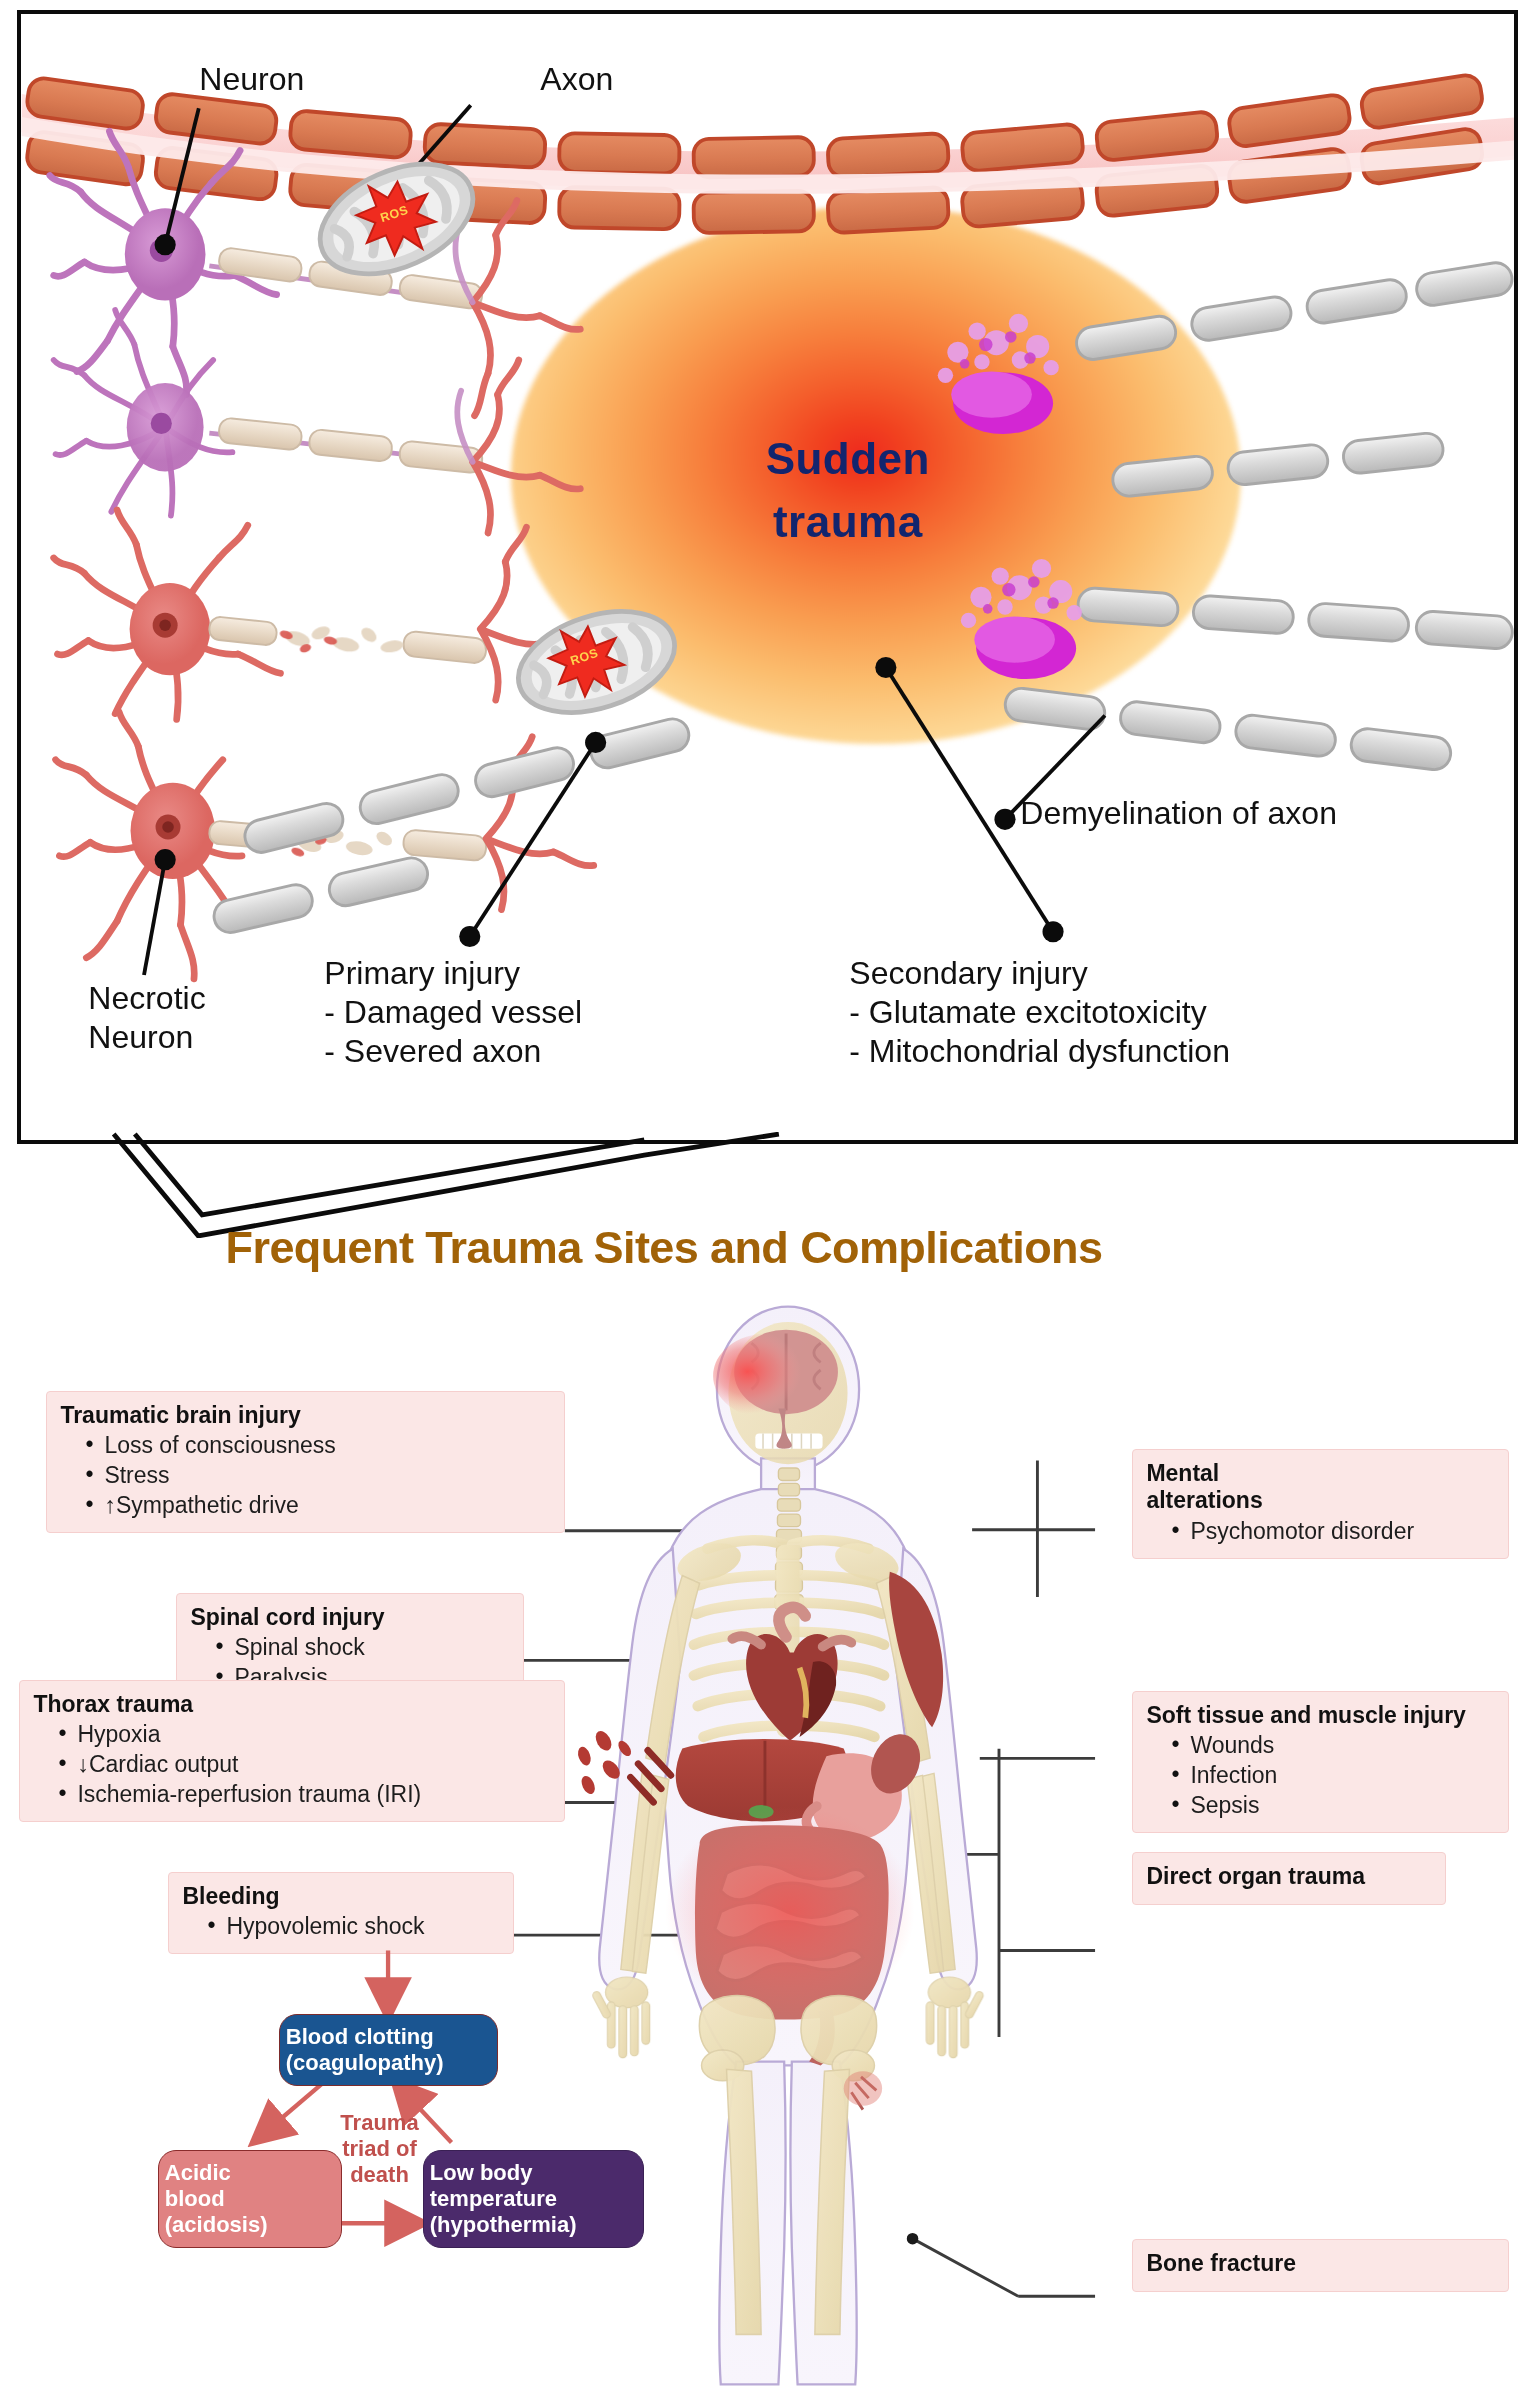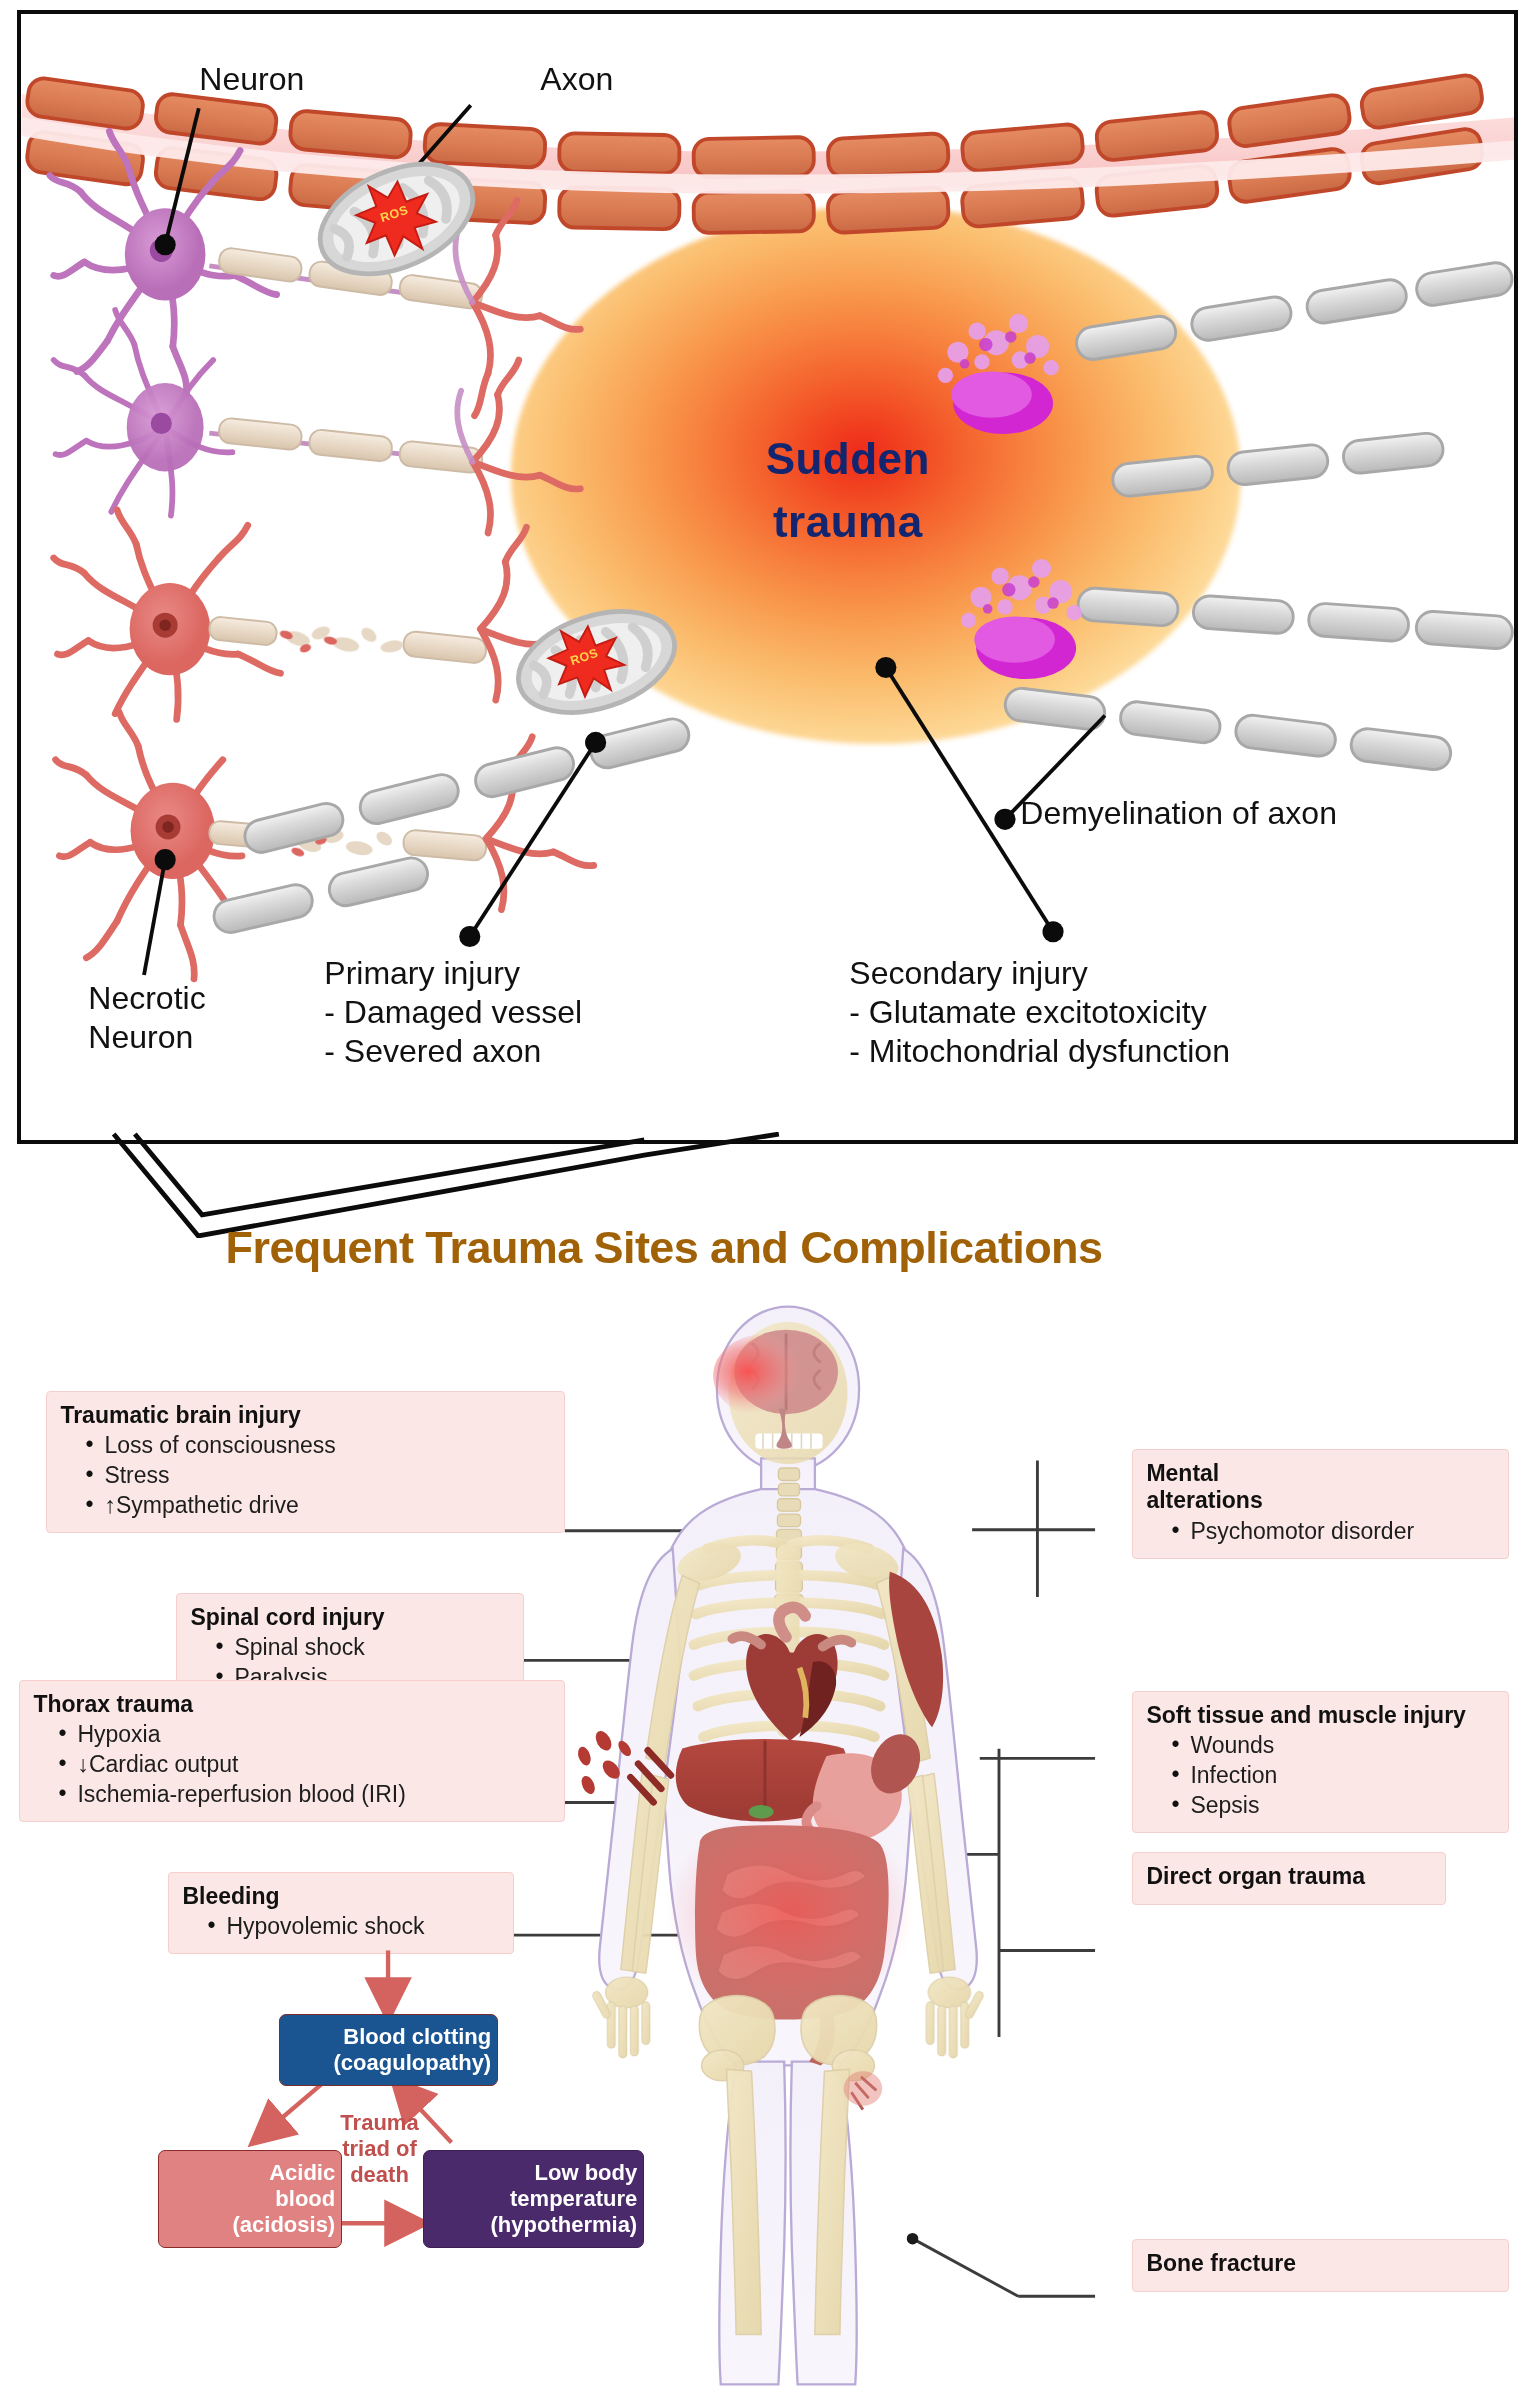--- a/index.html
+++ b/index.html
@@ -74,21 +74,21 @@
   }
   .callout li::before{
     content:"\2022"; position:absolute; left:0; top:-1px; font-size:23px; color:#111;
   }
 
   
   #leaders{ position:absolute; left:0; top:0; width:1535px; height:1124px; }
 
   
   .triad{
-    position:absolute; border-radius:7px; color:#fff; text-align:right;
+    position:absolute; border-radius:18px; color:#fff; text-align:left;
     font-weight:bold; font-size:22px; line-height:1.2; padding:8.6px 5.8px;
     border:1.9px solid #8a2c2c;
   }
   .triad .sub{ font-weight:bold; font-size:22px; }
   #clot{ background:#1a5591; border-color:#7c2b2b; }
   #acid{ background:#e08282; border-color:#8a2c2c; }
   #hypo{ background:#4b2a6b; border-color:#3a2054; }
   #triad-label{
     position:absolute; text-align:center; color:#c0504d; font-weight:bold;
     font-size:22px; line-height:1.18;
@@ -709,21 +709,21 @@
       <li>Spinal shock</li>
       <li>Paralysis</li>
     </ul>
   </div>
 
   <div class="callout" id="c-thorax" style="left:19px; top:402px; width:546px;">
     <div class="hd">Thorax trauma</div>
     <ul>
       <li>Hypoxia</li>
       <li>↓Cardiac output</li>
-      <li>Ischemia-reperfusion blood (IRI)</li>
+      <li>Ischemia-reperfusion trauma (IRI)</li>
     </ul>
   </div>
 
   <div class="callout" id="c-bleeding" style="left:168px; top:594px; width:346px;">
     <div class="hd">Bleeding</div>
     <ul>
       <li>Hypovolemic shock</li>
     </ul>
   </div>
 

